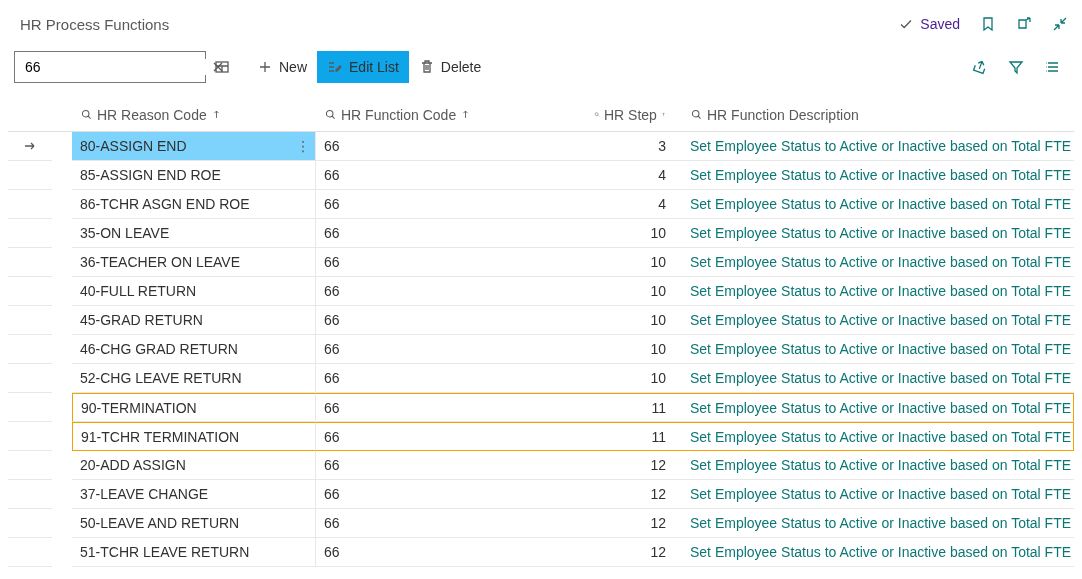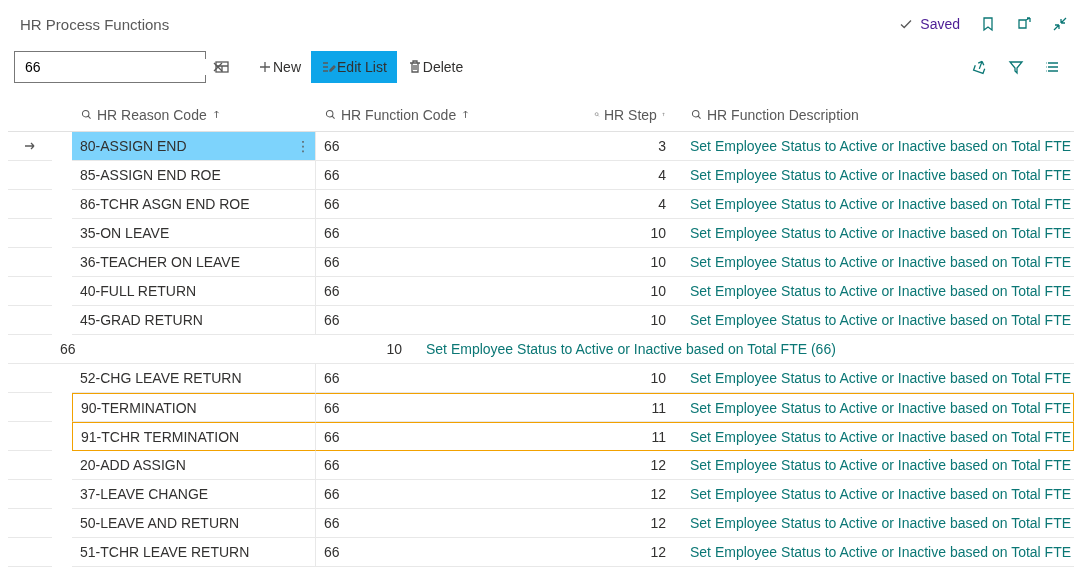--- a/index.html
+++ b/index.html
@@ -42,21 +42,21 @@
   outline: none;
   flex: 1;
   font-size: 14px;
   font-family: inherit;
   padding: 0 4px;
 }
 .toolbar-sep { width: 1px; height: 28px; background: transparent; margin: 0 4px; }
 .tb-btn {
   display: flex;
   align-items: center;
-  gap: 0;
+  gap: 6px;
   padding: 6px 10px;
   height: 32px;
   font-size: 14px;
   color: #323130;
   cursor: pointer;
   border: none;
   background: transparent;
 }
 .tb-btn.active { background: #0ea5e9; }
 .tb-icon-only { width: 32px; justify-content: center; padding: 6px 0; }
@@ -340,20 +340,21 @@
         <div class="cell col-sel"></div>
         <div class="cell col-reason">45-GRAD RETURN</div>
         <div class="cell col-func">66</div>
         <div class="cell col-step">10</div>
         <div class="cell col-desc">
           <a href="#">Set Employee Status to Active or Inactive based on Total FTE (66)</a>
         </div>
       </div>
       <div class="row">
         <div class="cell col-sel"></div>
+        <div class="cell col-reason">46-CHG GRAD RETURN</div>
         <div class="cell col-func">66</div>
         <div class="cell col-step">10</div>
         <div class="cell col-desc">
           <a href="#">Set Employee Status to Active or Inactive based on Total FTE (66)</a>
         </div>
       </div>
       <div class="row">
         <div class="cell col-sel"></div>
         <div class="cell col-reason">52-CHG LEAVE RETURN</div>
         <div class="cell col-func">66</div>

